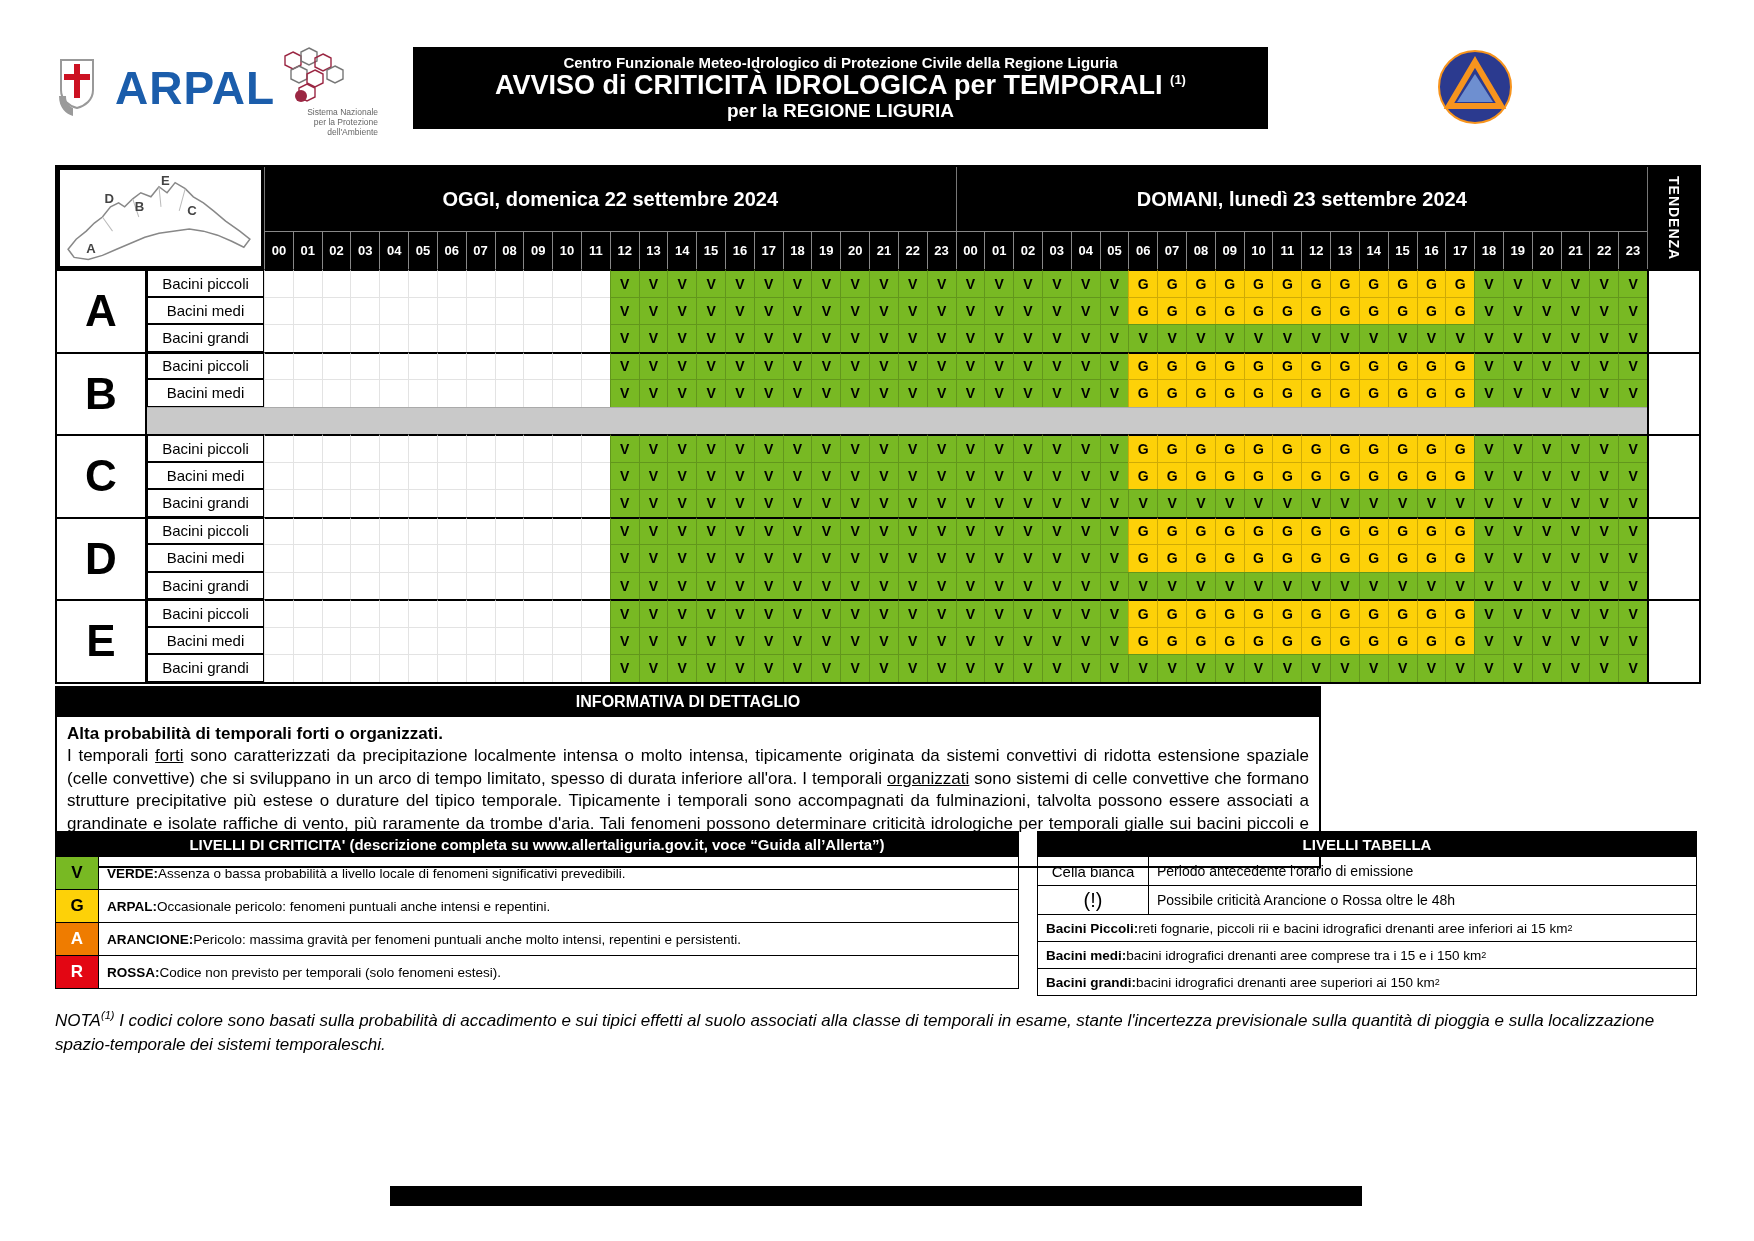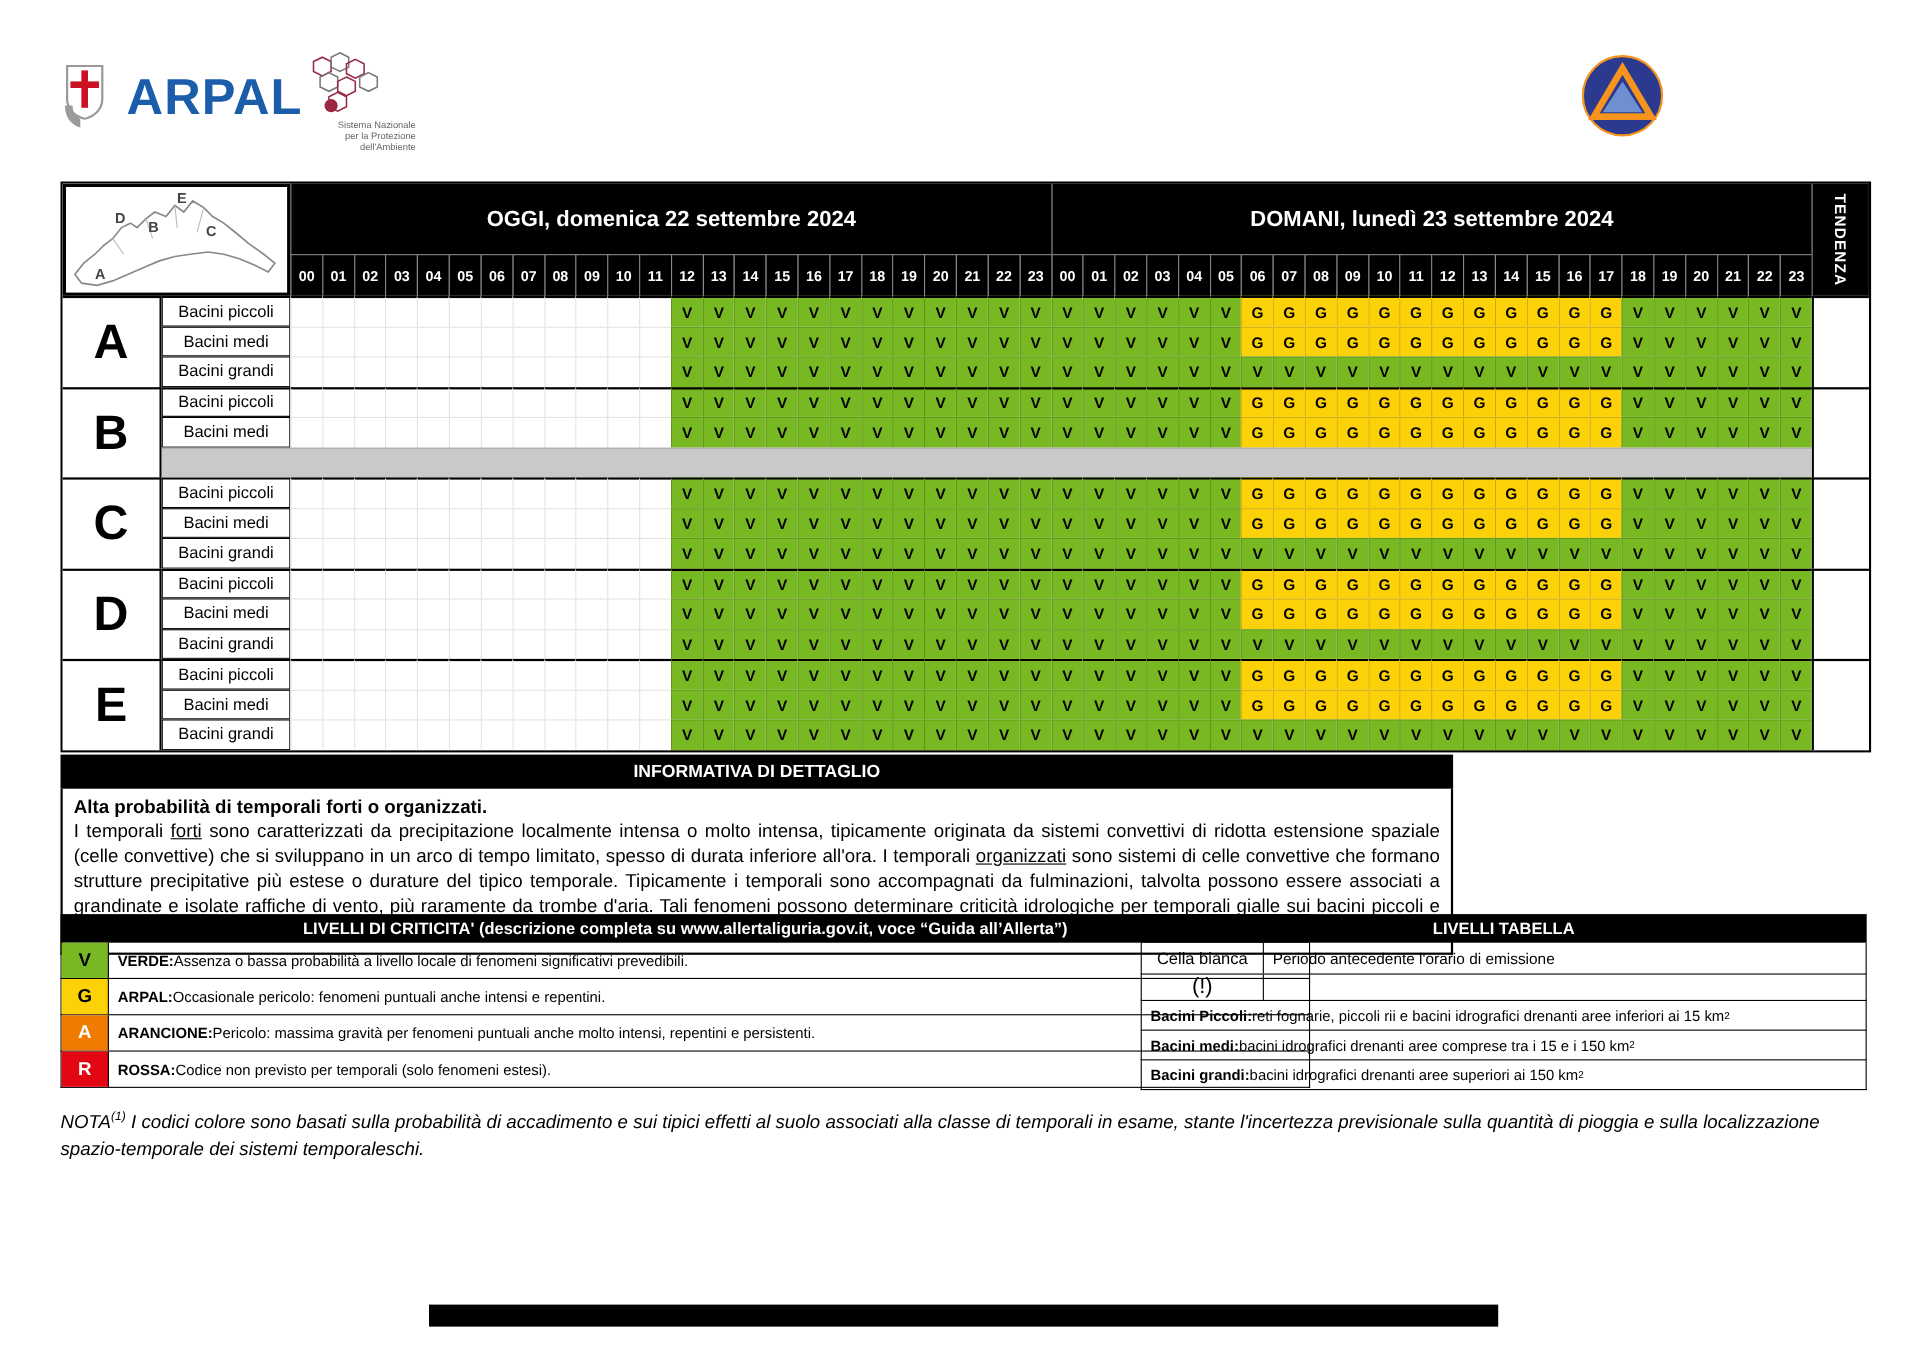--- a/index.html
+++ b/index.html
@@ -63,21 +63,21 @@
   .info-bold{font-weight:bold;}
   .uline{text-decoration:underline;}
   .firma-col{left:1326px;top:686px;width:371px;}
   .firma-body{border:2px solid #000;border-top:none;height:109px;position:relative;
       display:flex;flex-direction:column;align-items:center;justify-content:center;}
   .firma-role{font-size:15px;}
   .firma-name{font-size:14px;}
   .firma-sig{position:absolute;left:95px;top:28px;}
 
   
-  .livelli-col{left:55px;top:831px;width:1136px;}
+  .livelli-col{left:55px;top:831px;width:964px;}
   .legenda-col{left:1037px;top:831px;width:660px;}
   .black-bar.small{font-size:15px;height:26px;}
   .liv-row{display:flex;border:1px solid #000;border-top:none;}
   .liv-swatch{width:42px;display:flex;align-items:center;justify-content:center;
       font-weight:bold;font-size:17px;border-right:1px solid #000;}
   .liv-text{flex:1;display:flex;align-items:center;padding:0 8px;font-size:13.5px;min-height:32px;}
   .leg-row{display:flex;border:1px solid #000;border-top:none;}
   .leg-key{width:110px;display:flex;align-items:center;justify-content:center;
       font-size:15px;border-right:1px solid #000;}
   .leg-key.big{font-size:20px;}
@@ -119,20 +119,25 @@
       </g>
       <circle cx="38" cy="50" r="6" fill="#9b2743"></circle>
     </svg>
     <div class="snpa-text">
       <div>Sistema Nazionale</div>
       <div>per la Protezione</div>
       <div>dell'Ambiente</div>
     </div>
   </div>
 
+  <div class="abs banner">
+    <div class="l1">Centro Funzionale Meteo-Idrologico di Protezione Civile della Regione Liguria</div>
+    <div class="l2"><span>AVVISO di CRITICITÀ IDROLOGICA per TEMPORALI</span>&nbsp;<sup>(1)</sup></div>
+    <div class="l3">per la REGIONE LIGURIA</div>
+  </div>
 
   <div class="abs pc-logo">
     <svg width="74" height="78" viewBox="0 0 74 78">
       <circle cx="37" cy="39" r="36" fill="#2b3a8f"></circle>
       <circle cx="37" cy="39" r="36" fill="none" stroke="#f7941d" stroke-width="2"></circle>
       <polygon points="37,14 63,58 11,58" fill="none" stroke="#f7941d" stroke-width="6"></polygon>
       <polygon points="37,26 55,54 19,54" fill="#6e8fd0"></polygon>
     </svg>
   </div>
 
@@ -942,20 +947,21 @@
     </div>
 
   <div class="abs legenda-col" id="legenda-col">
     <div class="black-bar small">LIVELLI TABELLA</div>
   <div class="leg-row">
         <div class="leg-key">Cella bianca</div>
         <div class="leg-text">Periodo antecedente l'orario di emissione</div>
       </div>
       <div class="leg-row">
         <div class="leg-key big">(!)</div>
+        <div class="leg-text">Possibile criticità Arancione o Rossa oltre le 48h</div>
       </div>
       <div class="leg-full">
         <span class="bold">Bacini Piccoli:</span>
         <span> reti fognarie, piccoli rii e bacini idrografici drenanti aree inferiori ai 15 km</span>
         <sup>2</sup>
       </div>
       <div class="leg-full">
         <span class="bold">Bacini medi:</span>
         <span> bacini idrografici drenanti aree comprese tra i 15 e i 150 km</span>
         <sup>2</sup>

